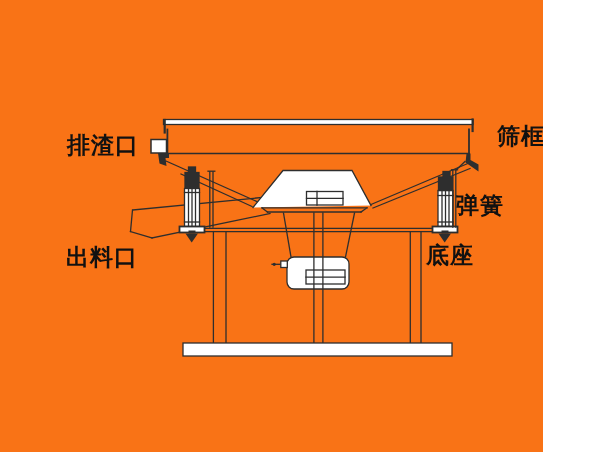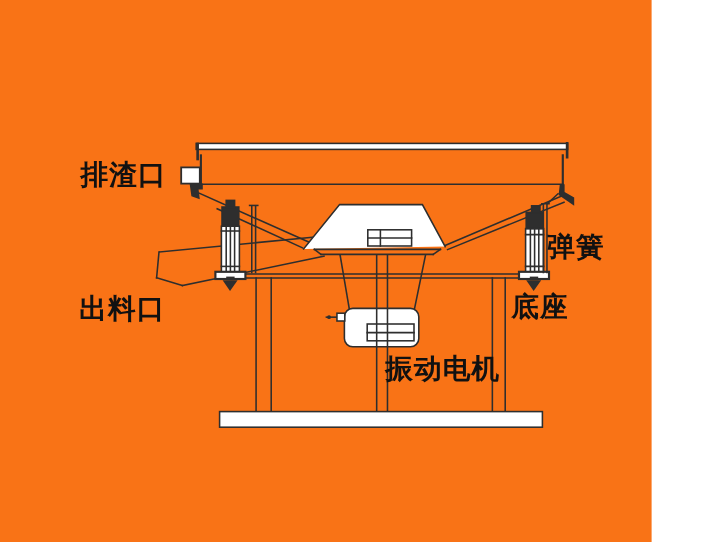--- a/index.html
+++ b/index.html
@@ -154,18 +154,18 @@
         <line x1="167.5" y1="153.5" x2="469" y2="153.5"></line>
         <rect x="151" y="139.5" width="15.5" height="13.5" fill="#ffffff" stroke-width="1.5"></rect>
         <path d="M158,153 L169,153 L169,158 L165.5,158 L166.5,166 L159.5,163.5 Z" fill="#2e2e2e" stroke="none"></path>
         <path d="M466.5,153.5 L470.5,153.5 L470.5,160 L478.5,164.5 L478.5,171.5 L465.5,162.5 Z" fill="#2e2e2e" stroke="none"></path>
       </g>
 
     </g>
   </svg>
 
   <div class="lbl lbl-slag">排渣口</div>
+  <div class="lbl lbl-frame">筛框</div>
   <div class="lbl lbl-discharge">出料口</div>
   <div class="lbl lbl-spring">弹簧</div>
   <div class="lbl lbl-base">底座</div>
-  <div class="lbl lbl-motor">振动电机</div>
 
 </div>
 
 </body></html>

